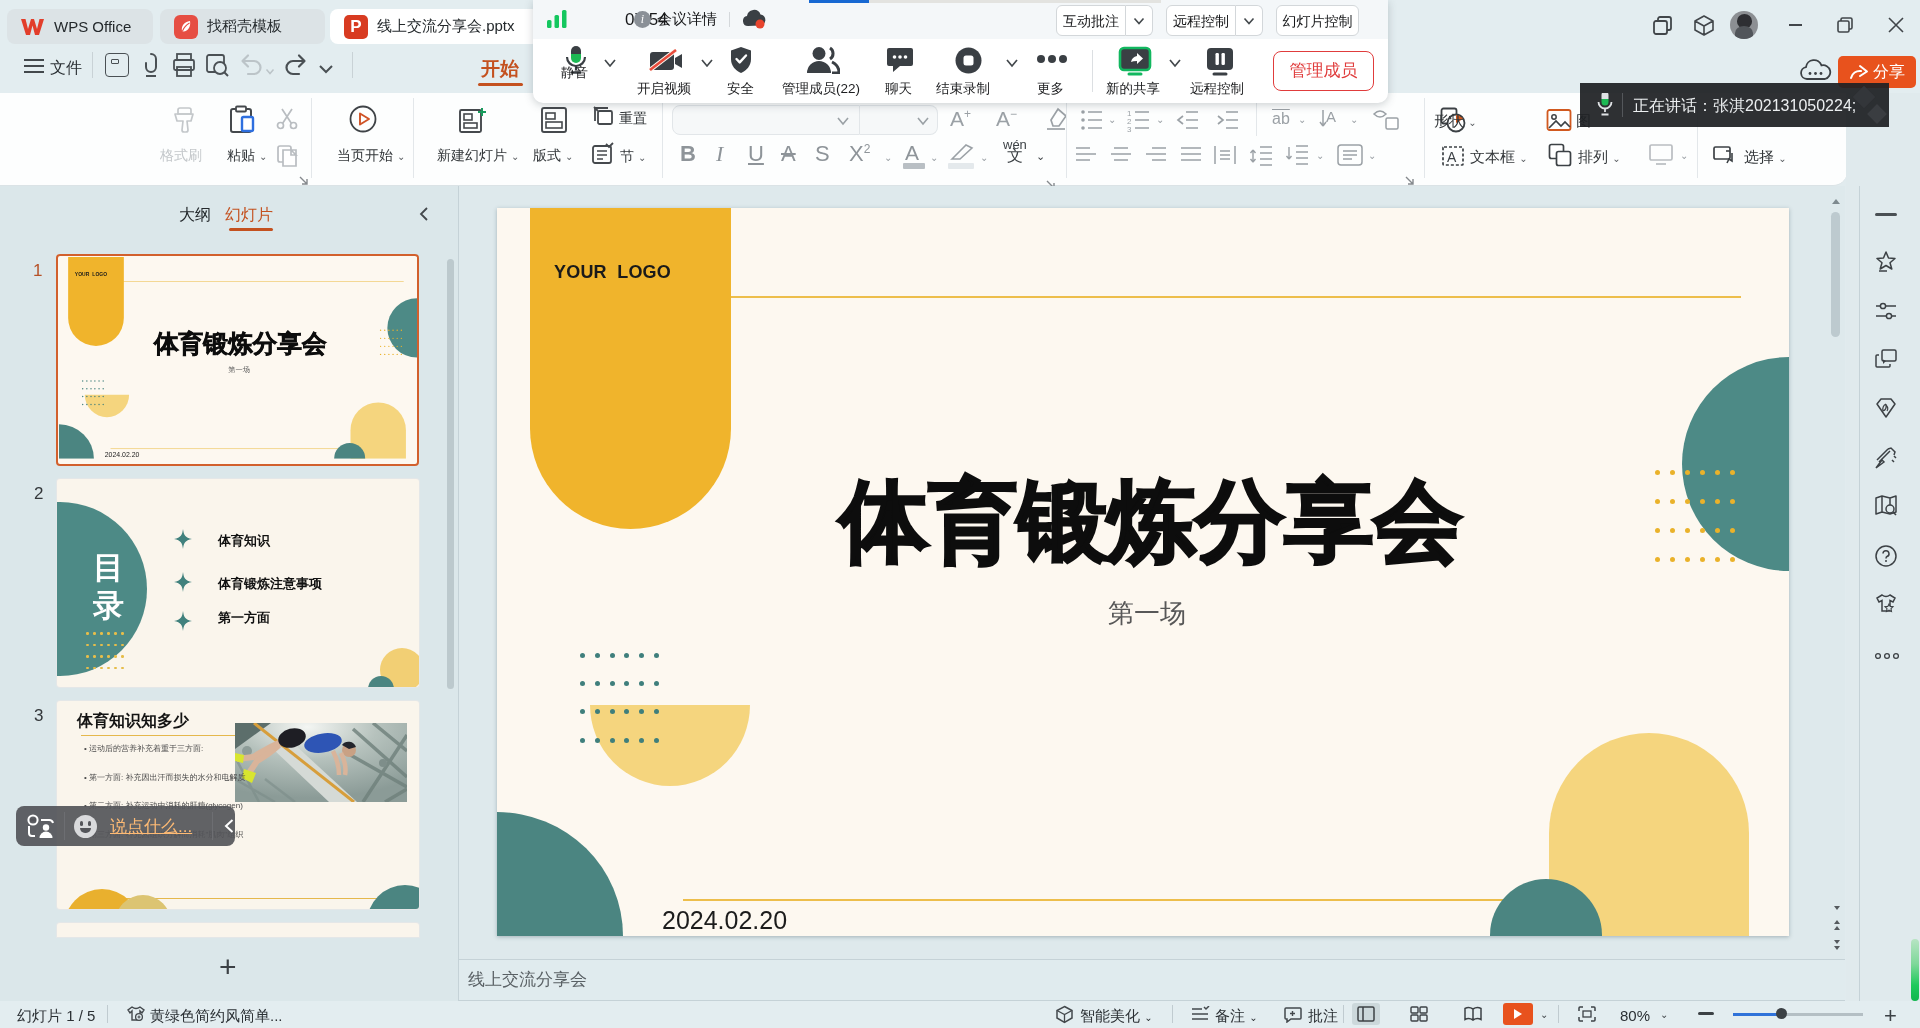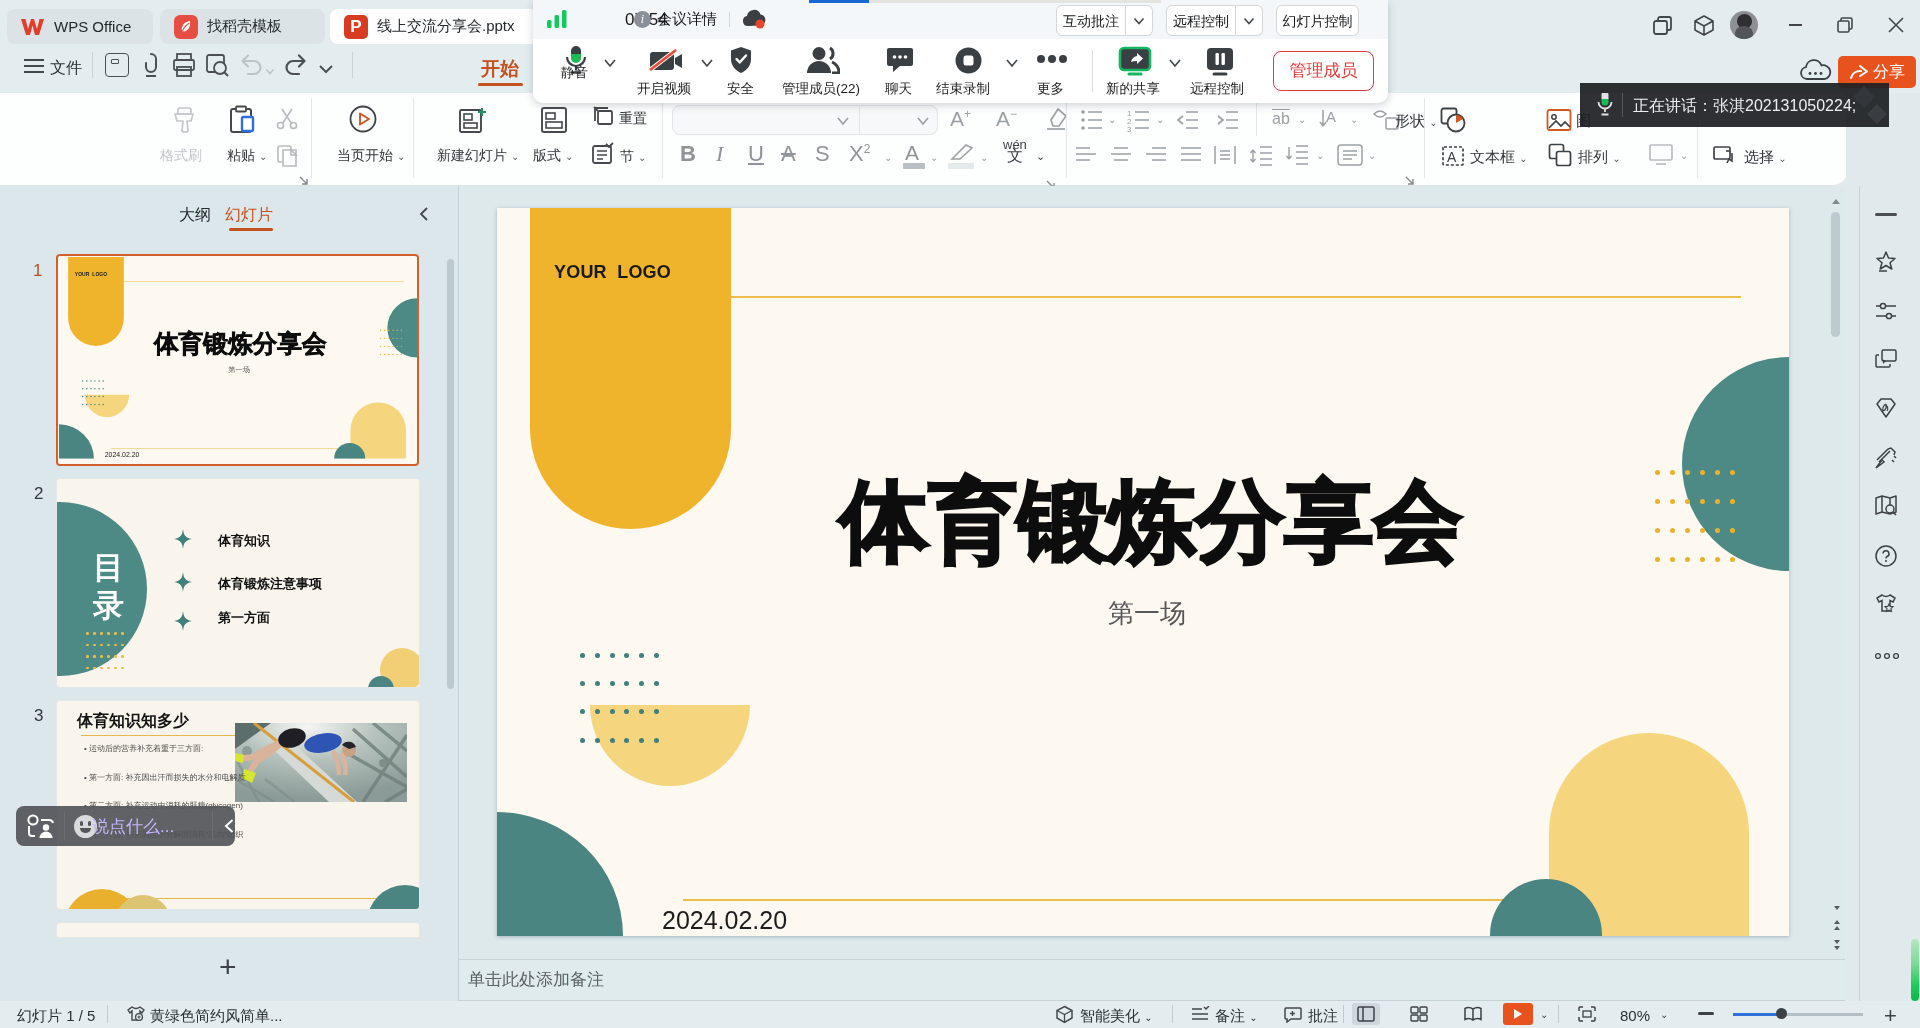--- a/index.html
+++ b/index.html
@@ -331,21 +331,21 @@
     </svg></div>
 <div class="abs" style="left:1424px;top:98px;width:1px;height:80px;background:#e3e7ea;"></div>
 
 <div class="abs" style="left:1440px;top:107px;width:26px;height:26px;">
   <svg width="26" height="26" viewBox="0 0 26 26">
       <rect x="1.5" y="1.5" width="15" height="15" rx="2" fill="#fff" stroke="#3c4145" stroke-width="1.8"></rect>
       <circle cx="16" cy="16" r="8.5" fill="#fff" stroke="#3c4145" stroke-width="1.8"></circle>
       <path d="M16 16 L16 8 A 8 8 0 0 1 23 12 Z" fill="#d1591f"></path>
     </svg>
 </div>
-<div class="abs" style="left:1395px;top:112px;font-size:15px;color:#33373a;">形状 <span style="font-size:10px;color:#5a5e62;">⌄</span></div>
+<div class="abs" style="left:1434px;top:112px;font-size:15px;color:#33373a;">形状 <span style="font-size:10px;color:#5a5e62;">⌄</span></div>
 <div class="abs" style="left:1546px;top:107px;width:26px;height:26px;">
   <svg width="26" height="26" viewBox="0 0 26 26">
       <rect x="1.5" y="3" width="23" height="20" rx="2" fill="#fff" stroke="#d1591f" stroke-width="1.8"></rect>
       <circle cx="8" cy="10" r="2.2" fill="none" stroke="#3c4145" stroke-width="1.5"></circle>
       <path d="M3 21 L10 14 L15 19 L19 15 L24 20" fill="none" stroke="#3c4145" stroke-width="1.7"></path>
     </svg>
 </div>
 <div class="abs" style="left:1576px;top:112px;font-size:15px;color:#33373a;">图</div>
 
 <div class="abs" style="left:1440px;top:143px;width:26px;height:26px;">
@@ -633,21 +633,21 @@
       <path d="M2 3 L5 7 L8 3 Z" fill="#555a5e"></path>
     </svg></div>
 <div class="abs" style="left:1832px;top:918px;width:10px;height:14px;"><svg width="10" height="14" viewBox="0 0 10 14">
       <path d="M2 6 L5 2 L8 6 Z M2 12 L5 8 L8 12 Z" fill="#555a5e"></path>
     </svg></div>
 <div class="abs" style="left:1832px;top:938px;width:10px;height:14px;"><svg width="10" height="14" viewBox="0 0 10 14">
       <path d="M2 2 L5 6 L8 2 Z M2 8 L5 12 L8 8 Z" fill="#555a5e"></path>
     </svg></div>
 
 <div class="abs" style="left:459px;top:959px;width:1386px;height:42px;background:#e0ebee;border-top:1px solid #c5d2d7;border-bottom:1px solid #c5d2d7;"></div>
-<div class="abs" style="left:468px;top:968px;font-size:17px;color:#5a6165;">单击此处添加备注</div>
+<div class="abs" style="left:468px;top:968px;font-size:17px;color:#5a6165;">线上交流分享会</div>
 
 <div class="abs" style="left:0;top:1001px;width:1920px;height:27px;background:#e3edf0;"></div>
 <div class="abs" style="left:17px;top:1007px;font-size:15px;color:#2b3034;">幻灯片 1 / 5</div>
 <div class="abs" style="left:107px;top:1005px;width:1px;height:18px;background:#c0cbd0;"></div>
 <div class="abs" style="left:126px;top:1005px;width:20px;height:18px;"><svg width="20" height="18" viewBox="0 0 20 18">
       <path d="M6 2 L2 5 L4 8 L6 6 L6 15 L14 15 L14 6 L16 8 L18 5 L14 2 Q10 5 6 2 Z" fill="none" stroke="#43484c" stroke-width="1.4"></path>
       <circle cx="13" cy="12" r="3.4" fill="#e3edf0" stroke="#43484c" stroke-width="1.3"></circle>
       <path d="M13 10.5 v3 M11.5 12 h3" stroke="#43484c" stroke-width="1.1"></path>
     </svg></div>
 <div class="abs" style="left:150px;top:1007px;font-size:15px;color:#2b3034;">黄绿色简约风简单...</div>
@@ -880,21 +880,21 @@
       <path d="M14 6 h8 a4 4 0 0 1 4 3" fill="none" stroke="#fff" stroke-width="2"></path>
       <circle cx="19" cy="13.5" r="3.2" fill="#fff"></circle>
       <path d="M12.5 24 a6.5 6.5 0 0 1 13 0 Z" fill="#fff"></path>
     </svg>
   <div style="position:absolute;left:48px;top:6px;width:1px;height:28px;background:#6d6e72;"></div>
   <div style="position:absolute;left:58px;top:9px;width:23px;height:23px;border-radius:50%;background:#d9dadc;">
     <div style="position:absolute;left:6px;top:6px;width:3px;height:5px;border-radius:2px;background:#54555a;"></div>
     <div style="position:absolute;left:14px;top:6px;width:3px;height:5px;border-radius:2px;background:#54555a;"></div>
     <div style="position:absolute;left:6px;top:13px;width:11px;height:5px;border-radius:0 0 6px 6px;background:#54555a;"></div>
   </div>
-  <div style="position:absolute;left:76px;top:9px;font-size:17px;color:#c4b5fd;">说点什么...</div>
+  <div style="position:absolute;left:94px;top:9px;font-size:17px;color:#fdba74;text-decoration:underline;">说点什么...</div>
   <div style="position:absolute;left:196px;top:6px;width:1px;height:28px;background:#6d6e72;"></div>
   <svg style="position:absolute;left:207px;top:12px;" width="12" height="16" viewBox="0 0 12 16">
       <path d="M9.5 2 L3 8 L9.5 14" fill="none" stroke="#fff" stroke-width="2"></path>
     </svg>
 </div>
 
 <style>
 .slide1design { background:#fdf8f0; overflow:hidden; }
 .slide1design .pill { position:absolute; left:33px; top:0; width:201px; height:321px; background:#f0b42c; border-radius:0 0 101px 101px; }
 .slide1design .logo { position:absolute; left:57px; top:54px; font-size:18px; font-weight:bold; letter-spacing:0.2px; color:#1a1a1a; }

